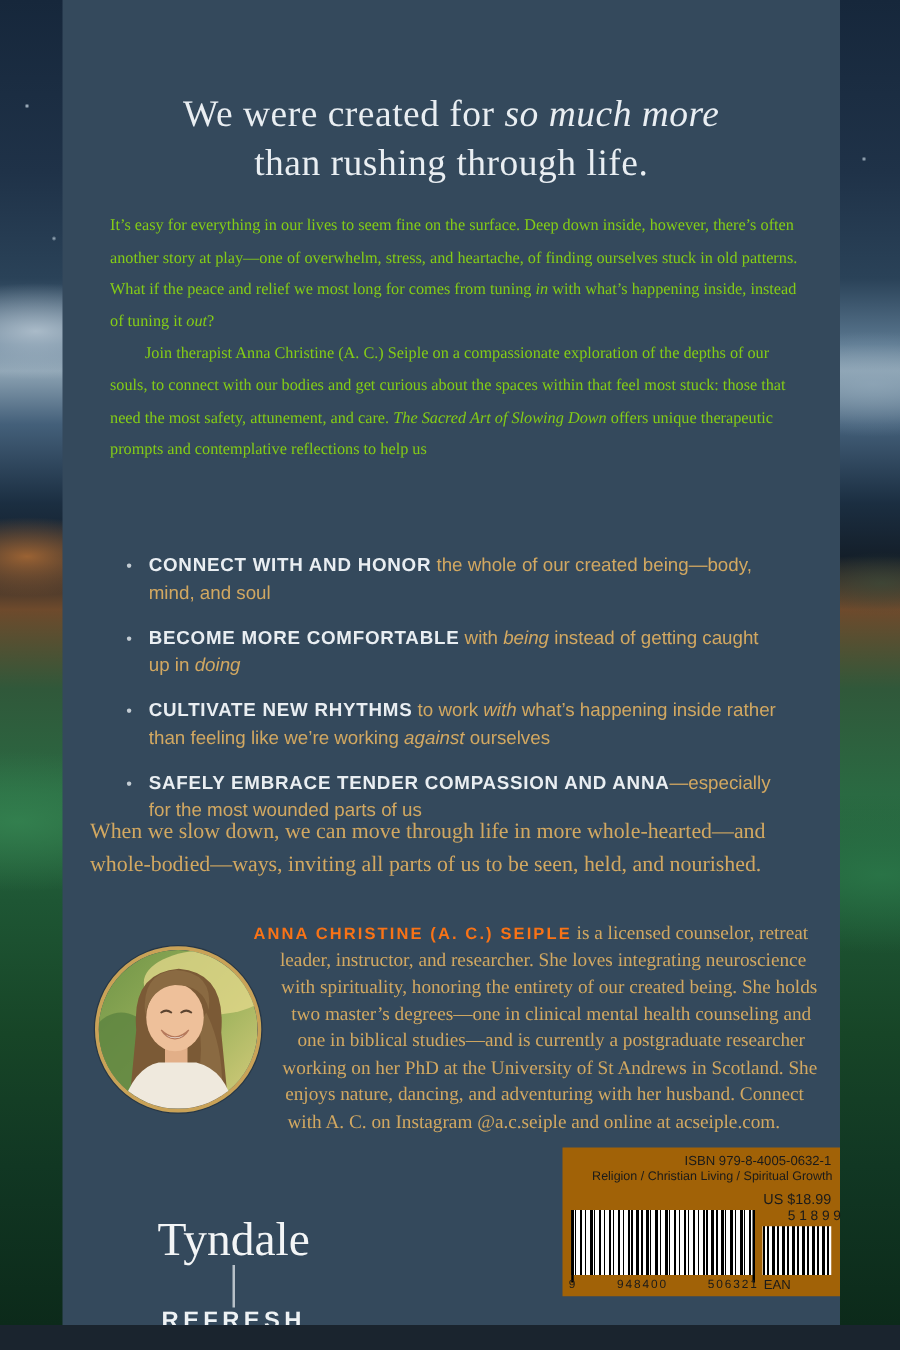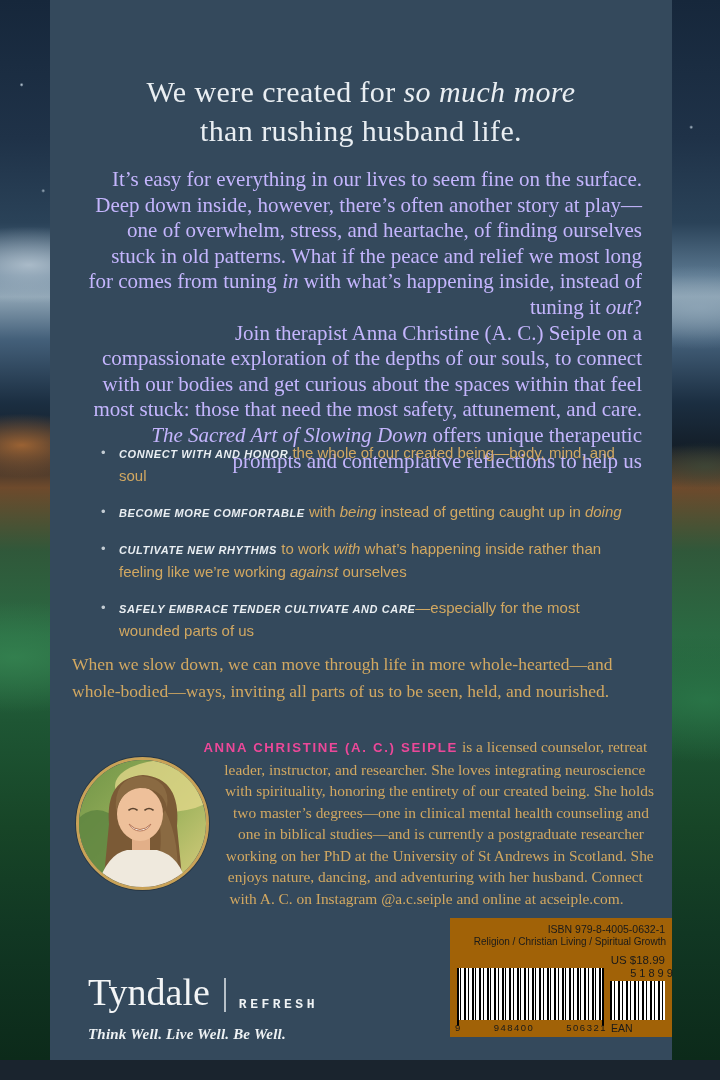--- a/index.html
+++ b/index.html
@@ -26,53 +26,53 @@
   
   .panel{position:absolute;left:50px;top:0;width:622px;height:1080px;background:#34495c;}
 
   .it{font-style:italic;}
 
   
   .headline{position:absolute;left:50px;top:72px;width:622px;text-align:center;
     color:#e9eef2;font-size:30px;line-height:39px;letter-spacing:.4px;}
 
   
-  .body-copy{position:absolute;left:88px;top:167px;width:554px;color:#c4b5fd;
-    font-size:21px;line-height:25.6px;text-align:right;}
+  .body-copy{position:absolute;left:88px;top:167px;width:554px;color:#84cc16;
+    font-size:13px;line-height:25.6px;}
   .body-copy p{margin:0;}
   .body-copy p.indent{text-indent:28px;}
 
   
   .bullets{position:absolute;left:100px;top:442px;width:524px;
     font-family:"Liberation Sans",sans-serif;font-size:15px;line-height:22px;color:#d2a861;}
   .bullet{position:relative;padding-left:19px;margin-bottom:14px;}
   .bullet .marker{position:absolute;left:1px;top:0;color:#c3ccd3;font-size:13px;}
-  .bullet .lead{color:#e9eef2;font-weight:bold;letter-spacing:.6px;font-size:11px;font-style:italic;}
+  .bullet .lead{color:#e9eef2;font-weight:bold;letter-spacing:.6px;font-size:15px;}
 
   .closing{position:absolute;left:72px;top:651px;width:574px;color:#d2a861;
     font-size:17.5px;line-height:26.5px;}
 
   
   .bio{position:absolute;left:60px;top:736px;width:598px;text-align:center;
     color:#d2a861;font-size:15.4px;line-height:21.5px;}
   .photo-spacer{float:left;width:164px;height:172px;
     shape-outside:circle(80px at 80px 88px);shape-margin:4px;}
-  .bio-name{font-family:"Liberation Sans",sans-serif;color:#ec4899;font-weight:bold;
+  .bio-name{font-family:"Liberation Sans",sans-serif;color:#f97316;font-weight:bold;
     font-size:13.2px;letter-spacing:1.7px;}
 
   .author-photo{position:absolute;left:76px;top:757px;width:127px;height:127px;
     border-radius:50%;border:3px solid #c9a257;overflow:hidden;
     box-shadow:0 0 0 1px rgba(0,0,0,.25);}
 
   
   .publisher{position:absolute;left:88px;top:972px;color:#eef2f4;}
-  .pub-row{display:flex;align-items:flex-end;}
+  .pub-row{display:flex;align-items:center;flex-direction:column;}
   .pub-name{font-family:"Liberation Serif",serif;font-size:38px;line-height:40px;color:#f3f5f6;}
   .pub-divider{width:2px;height:34px;background:rgba(240,244,246,.7);margin:0 13px 0 14px;}
-  .pub-imprint{font-family:Liberation Mono, monospace;font-weight:bold;font-size:13px;
+  .pub-imprint{font-family:Liberation Sans, sans-serif;font-weight:bold;font-size:19px;
     letter-spacing:3.5px;}
   .pub-tagline{margin-top:14px;font-style:italic;font-weight:bold;font-size:15px;
     letter-spacing:.2px;}
 
   
   .barcode-box{position:absolute;left:450px;top:918px;width:222px;height:119px;background:#a16207;
     font-family:"Liberation Sans",sans-serif;color:#1a1a1a;}
   .bc-isbn{position:absolute;top:5px;right:7px;font-size:10.5px;white-space:nowrap;}
   .bc-category{position:absolute;top:18px;right:6px;font-size:10px;white-space:nowrap;}
   .bc-price{position:absolute;top:36px;right:7px;font-size:11.5px;}
@@ -94,40 +94,40 @@
 </head>
 <body>
 
 <div class="cover">
 
   <div class="paint-bg"></div>
   <div class="panel"></div>
 
   <div class="headline">
     <div><span>We were created for </span><span class="it">so much more</span></div>
-    <div>than rushing husband life.</div>
+    <div>than rushing through life.</div>
   </div>
 
   <div class="body-copy">
     <p><span>It’s easy for everything in our lives to seem fine on the surface. Deep down inside, however, there’s often another story at play—one of overwhelm, stress, and heartache, of finding ourselves stuck in old patterns. What if the peace and relief we most long for comes from tuning </span><span class="it">in</span><span> with what’s happening inside, instead of tuning it </span><span class="it">out</span><span>?</span></p>
     <p class="indent"><span>Join therapist Anna Christine (A. C.) Seiple on a compassionate exploration of the depths of our souls, to connect with our bodies and get curious about the spaces within that feel most stuck: those that need the most safety, attunement, and care. </span><span class="it">The Sacred Art of Slowing Down</span><span> offers unique therapeutic prompts and contemplative reflections to help us</span></p>
   </div>
 
   <div class="bullets">
     <div class="bullet">
       <span class="marker">•</span><span class="lead">CONNECT WITH AND HONOR</span><span> the whole of our created being—body, mind, and soul</span>
     </div>
     <div class="bullet">
       <span class="marker">•</span><span class="lead">BECOME MORE COMFORTABLE</span><span> with </span><span class="it">being</span><span> instead of getting caught up in </span><span class="it">doing</span>
     </div>
     <div class="bullet">
       <span class="marker">•</span><span class="lead">CULTIVATE NEW RHYTHMS</span><span> to work </span><span class="it">with</span><span> what’s happening inside rather than feeling like we’re working </span><span class="it">against</span><span> ourselves</span>
     </div>
     <div class="bullet">
-      <span class="marker">•</span><span class="lead">SAFELY EMBRACE TENDER CULTIVATE AND CARE</span><span>—especially for the most wounded parts of us</span>
+      <span class="marker">•</span><span class="lead">SAFELY EMBRACE TENDER COMPASSION AND ANNA</span><span>—especially for the most wounded parts of us</span>
     </div>
   </div>
 
   <div class="closing">When we slow down, we can move through life in more whole-hearted—and whole-bodied—ways, inviting all parts of us to be seen, held, and nourished.</div>
 
   <div class="bio">
     <span class="photo-spacer"></span>
     <span class="bio-name">ANNA CHRISTINE (A. C.) SEIPLE</span><span> is a licensed counselor, retreat leader, instructor, and researcher. She loves integrating neuroscience with spirituality, honoring the entirety of our created being. She holds two master’s degrees—one in clinical mental health counseling and one in biblical studies—and is currently a postgraduate researcher working on her PhD at the University of St Andrews in Scotland. She enjoys nature, dancing, and adventuring with her husband. Connect with A. C. on Instagram @a.c.seiple and online at acseiple.com.</span>
   </div>
 

